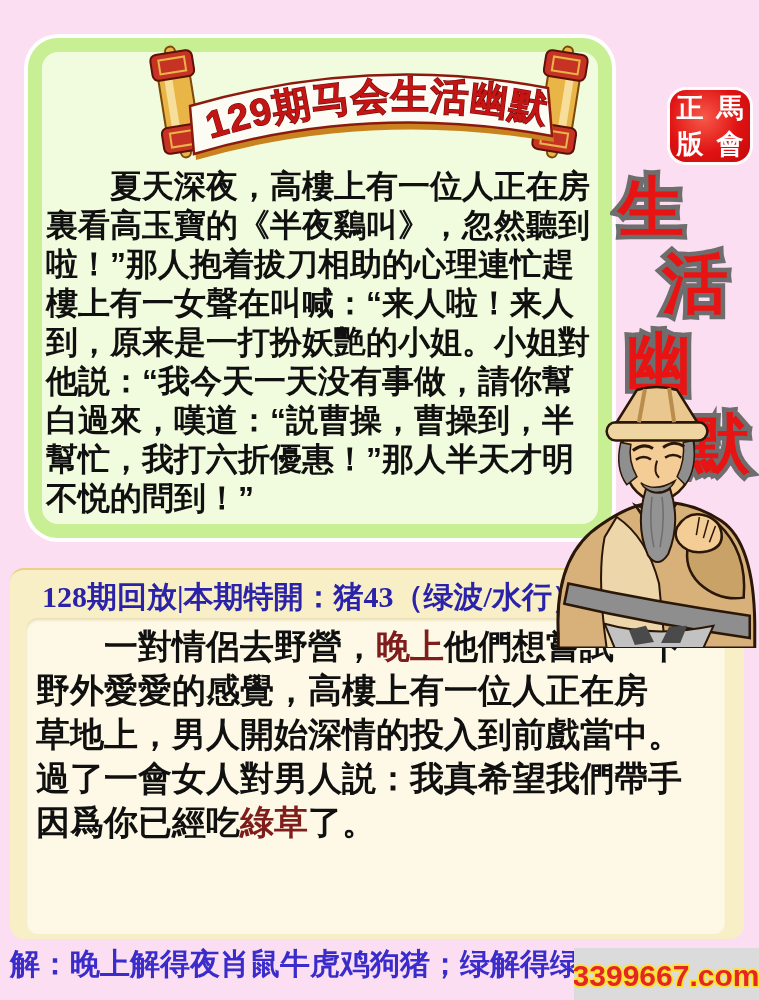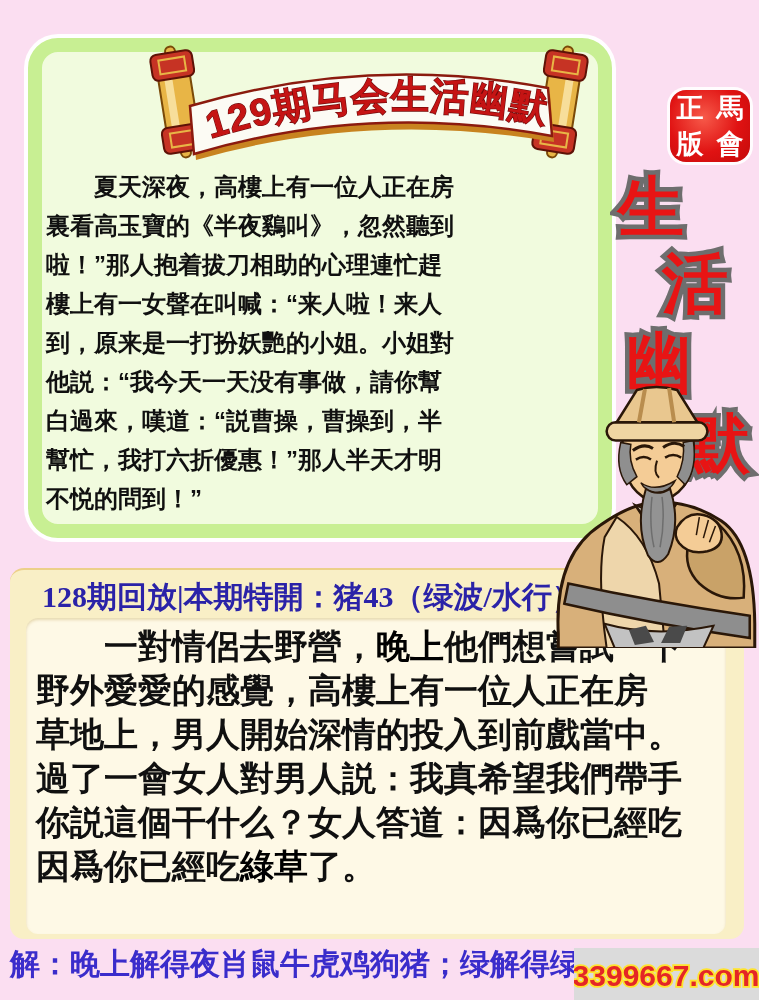--- a/index.html
+++ b/index.html
@@ -14,23 +14,23 @@
   .green-box{
     left:28px;top:38px;width:556px;height:472px;
     background:#F1FBDE;
     border:14px solid #C8EF93;
     border-radius:30px;
     box-shadow:0 0 0 4px rgba(255,255,255,.95);
     z-index:1;
   }
   .story{font-weight:bold;color:#101010;}
   .story .story-line{white-space:nowrap;}
-  .story1{left:46px;top:167px;font-size:24px;line-height:39px;z-index:2;}
+  .story1{left:46px;top:167px;font-size:32px;line-height:39px;z-index:2;}
   .story2{left:36px;top:624px;font-size:34px;line-height:44px;z-index:2;}
-  .story span.red{color:#000000;}
+  .story span.red{color:#7f1d1d;}
 
   
   .banner{left:134px;top:42px;width:470px;height:120px;z-index:3;}
 
   
   .badge{
     left:670px;top:90px;width:80px;height:72px;
     background:radial-gradient(circle at 42% 38%,#F75A4A 0%,#E01212 55%,#C30A0A 100%);
     border-radius:16px;
     box-shadow:0 0 0 3px rgba(255,255,255,.9);
@@ -159,21 +159,20 @@
 </svg>
 
 <div class="abs cream-panel"></div>
 <div class="abs panel-header">128期回放|本期特開：猪43（绿波/水行）</div>
 <div class="abs inner-box"></div>
 <div class="abs story story2">
     <div class="story-line"><span>　　一對情侶去野營，</span><span class="red">晚上</span><span>他們想嘗試一下</span></div>
     <div class="story-line"><span>野外愛愛的感覺，高樓上有一位人正在房</span></div>
     <div class="story-line"><span>草地上，男人開始深情的投入到前戲當中。</span></div>
     <div class="story-line"><span>過了一會女人對男人説：我真希望我們帶手</span></div>
-    <div class="story-line"><span>你説這個干什么？女人答道：因爲你已經吃</span></div>
     <div class="story-line"><span>因爲你已經吃</span><span class="red">綠草</span><span>了。</span></div>
   </div>
 
 <div class="abs solution">解：晚上解得夜肖鼠牛虎鸡狗猪；绿解得绿波，開猪43</div>
 
 <svg class="abs watermark" viewBox="0 0 185 52" xmlns="http://www.w3.org/2000/svg">
   <rect x="0" y="0" width="185" height="52" fill="#DBDBDB"></rect>
   <text x="92" y="38" text-anchor="middle" font-size="30" font-weight="bold" fill="#E42626" stroke="#FFE32E" stroke-width="3.5" paint-order="stroke" font-family="Liberation Sans, DejaVu Sans, sans-serif">3399667.com</text>
 </svg>
 

